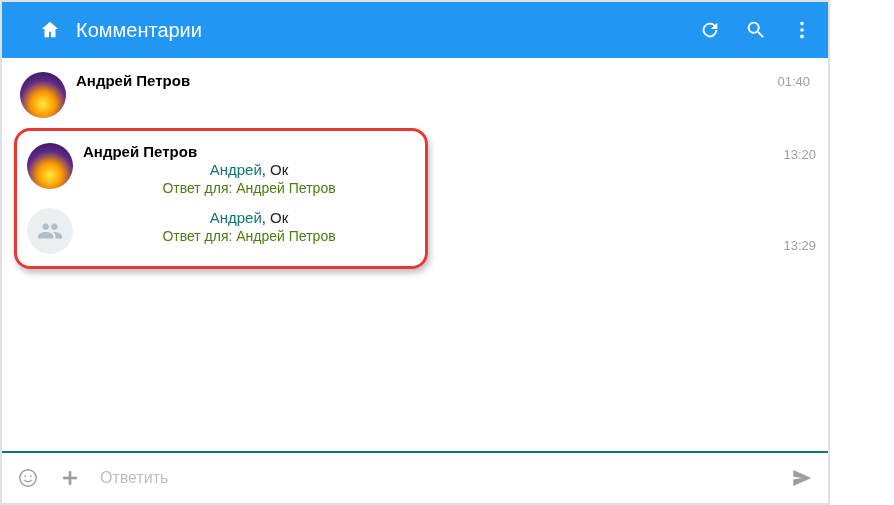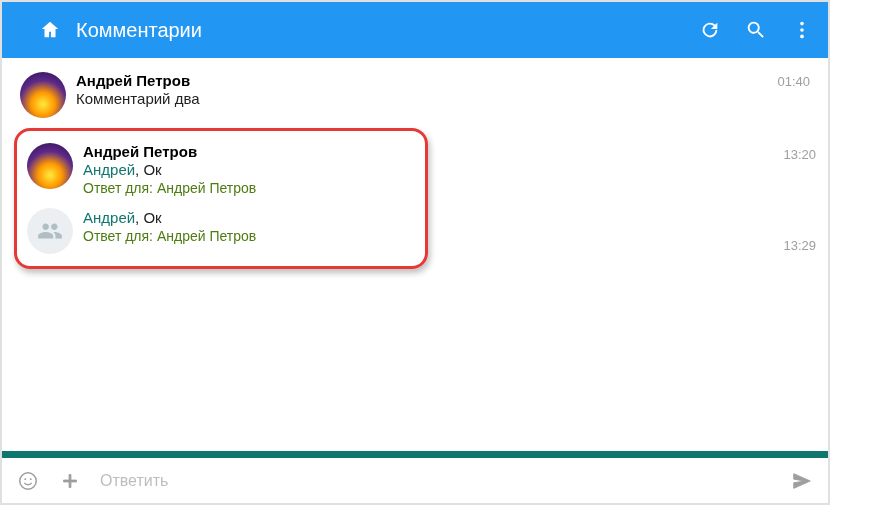--- a/index.html
+++ b/index.html
@@ -7,42 +7,42 @@
   .frame { width: 830px; height: 505px; border: 2px solid #e0e0e0; position: relative; display: flex; flex-direction: column; background: #fff; }
 
   
   .header { background: #2196f3; height: 56px; display: flex; align-items: center; padding: 0 14px; color: #fff; }
   .header .title { font-size: 20px; font-weight: 400; margin-left: 14px; flex: 1; }
   .header .icon { width: 24px; height: 24px; display: flex; align-items: center; justify-content: center; margin-left: 22px; cursor: pointer; }
   .header .icon svg { width: 22px; height: 22px; fill: #fff; }
 
   
   .comments { flex: 1; overflow-y: auto; padding: 8px 12px 0 12px; }
-  .comment { display: flex; padding: 6px 6px; position: relative; }
+  .comment { display: flex; padding: 6px 6px; position: relative; text-align: center; }
   .avatar { width: 46px; height: 46px; border-radius: 50%; flex-shrink: 0; margin-right: 10px; background: #5d2a8a; display: flex; align-items: center; justify-content: center; overflow: hidden; }
   .avatar.tree { background: radial-gradient(circle at 50% 70%, #ffeb3b 0%, #ff9800 30%, #5d2a8a 60%, #2a0a4a 100%); }
   .avatar.placeholder { background: #eceff1; }
   .avatar.placeholder svg { width: 26px; height: 26px; fill: #b0bec5; }
   .comment-body { flex: 1; min-width: 0; }
   .comment-head { display: flex; align-items: baseline; }
   .author { font-weight: 700; font-size: 15px; color: #000; }
   .time { margin-left: auto; font-size: 13px; color: #9e9e9e; padding-left: 10px; }
   .text { font-size: 15px; color: #222; margin-top: 1px; }
   .mention { color: #0f766e; cursor: pointer; }
   .reply-to { font-size: 14px; color: #4d7c0f; margin-top: 2px; }
 
   
   .replies-box { border: 3px solid #e53935; border-radius: 16px; padding: 6px 6px; margin: 4px 0 8px 0; position: relative; box-shadow: 2px 4px 6px rgba(0,0,0,0.25); max-width: 414px; }
   .replies-box .comment { padding: 6px 4px; }
   
   .reply-row { position: relative; }
   .reply-row .time-outer { position: absolute; right: 0; top: 6px; font-size: 13px; color: #9e9e9e; }
 
   
-  .footer { height: 52px; border-top: 7px solid #0f766e; display: flex; align-items: center; padding: 0 14px; }
+  .footer { height: 52px; border-top: 2px solid #0f766e; display: flex; align-items: center; padding: 0 14px; }
   .footer .foot-icon { width: 24px; height: 24px; display: flex; align-items: center; justify-content: center; margin-right: 18px; cursor: pointer; }
   .footer .foot-icon svg { width: 22px; height: 22px; fill: #9e9e9e; stroke: #9e9e9e; }
   .footer input { flex: 1; border: none; outline: none; font-size: 16px; color: #333; background: transparent; }
   .footer input::placeholder { color: #bdbdbd; }
   .footer .send svg { fill: #9e9e9e; }
 </style>
 </head>
 <body>
 
 <div class="frame">
@@ -75,21 +75,20 @@
 
   <div class="comments">
 
     <div class="comment">
       <div class="avatar tree"></div>
       <div class="comment-body">
         <div class="comment-head">
           <span class="author">Андрей Петров</span>
           <span class="time">01:40</span>
         </div>
-        <div class="text">Комментарий два</div>
       </div>
     </div>
 
     <div class="reply-row">
       <div class="replies-box">
 
         <div class="comment">
           <div class="avatar tree"></div>
           <div class="comment-body">
             <div class="comment-head">

